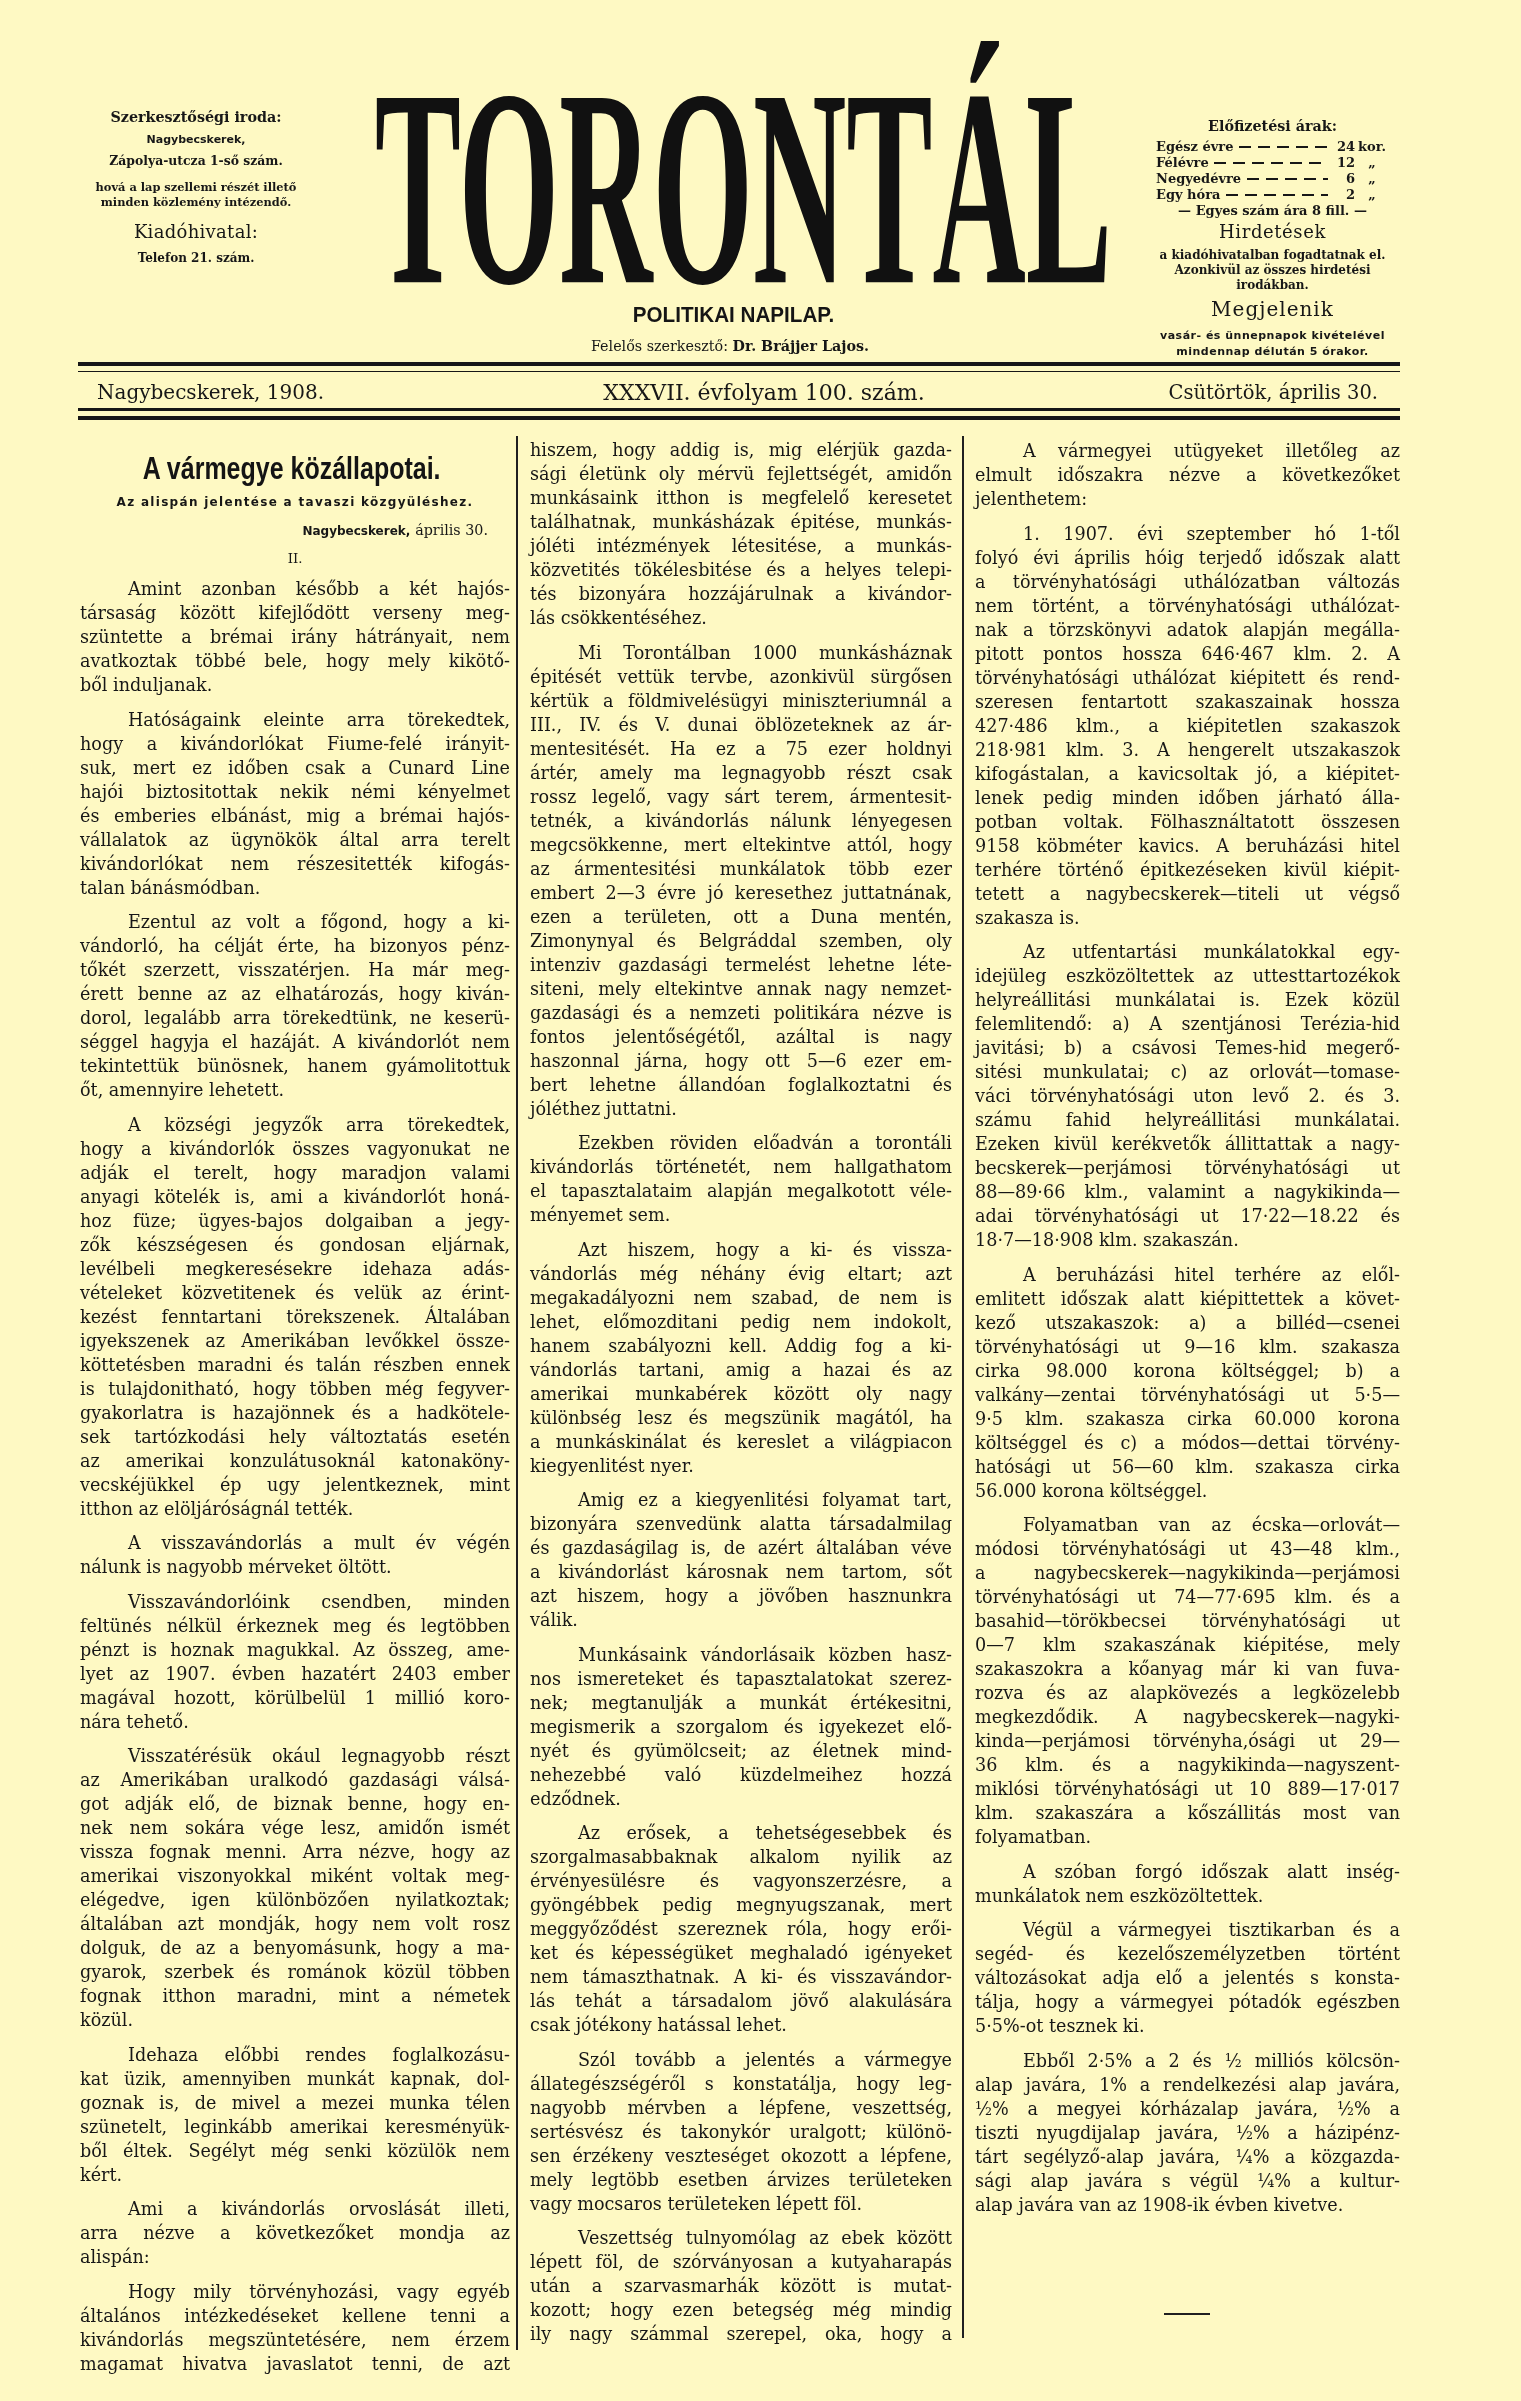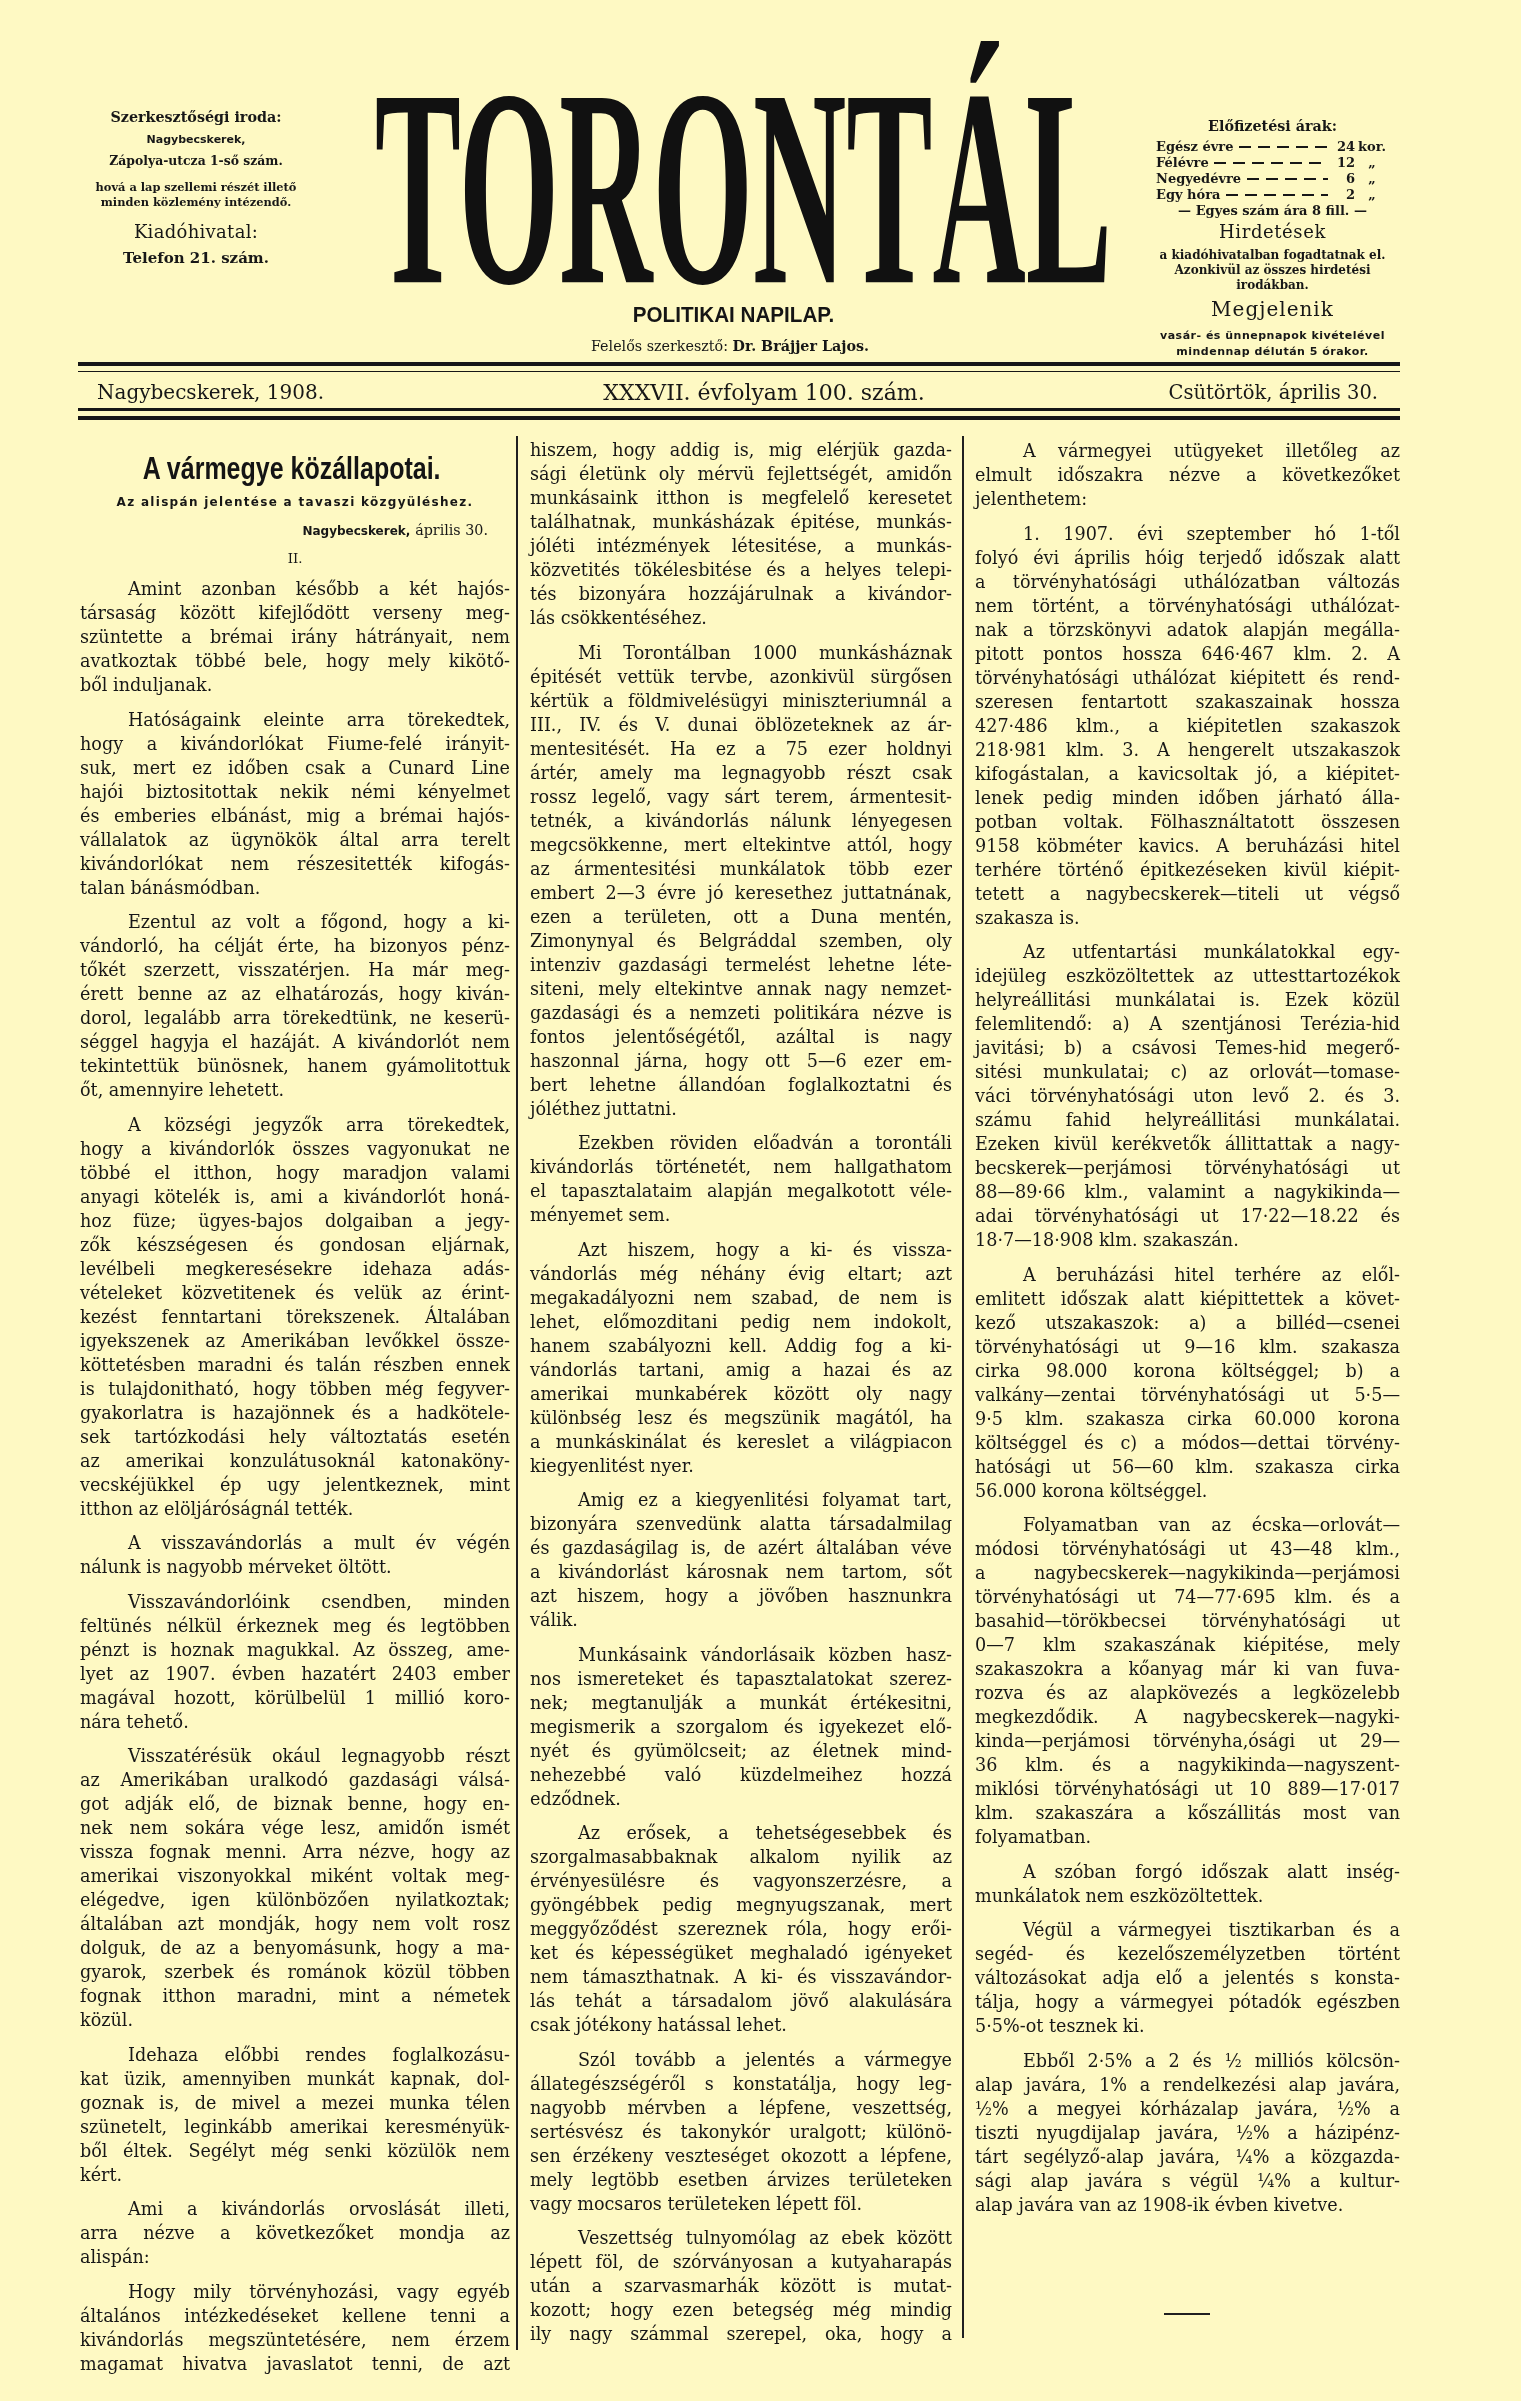--- a/index.html
+++ b/index.html
@@ -13,21 +13,21 @@
 
   
   #office { left: 81px; top: 107px; width: 230px; text-align: center; }
   #office .oh { font-weight: bold; font-size: 14.3px; line-height: 21px; }
   #office .city { font-family: "DejaVu Sans", sans-serif; font-weight: bold; font-size: 11px; line-height: 19px; margin-top: 1.9px; }
   #office .addr { font-weight: bold; font-size: 12.4px; line-height: 23px; }
   #office .note { margin-top: 8.6px; font-weight: bold; font-size: 11.4px; line-height: 15px; }
   #office .pubh { margin-top: 9.5px; font-size: 18px; line-height: 23px; letter-spacing: 0.3px; }
   #office .pubs { font-size: 12.4px; line-height: 15px; }
   #office .pubs div { text-align: justify; text-align-last: justify; }
-  #office .phone { margin-top: 5.7px; font-weight: bold; font-size: 15px; line-height: 19px; }
+  #office .phone { margin-top: 5.7px; font-weight: bold; font-size: 12px; line-height: 19px; }
 
   
   #subs { left: 1156px; top: 117px; width: 233px; text-align: center; }
   #subs .sh { font-weight: bold; font-size: 14.3px; line-height: 19px; }
   #subs .rates { margin-top: 2.9px; }
   #subs .rate { display: grid; grid-template-columns: auto 1fr 21px 34px; align-items: center;
                 font-weight: bold; font-size: 13px; line-height: 16px; text-align: left; }
   #subs .leader { height: 1.9px; margin: 0 5.7px;
                   background: repeating-linear-gradient(to right, #171717 0 12.4px, transparent 12.4px 19px); }
   #subs .price { text-align: right; }
@@ -187,21 +187,21 @@
         <div class="line fit">tőkét szerzett, visszatérjen. Ha már meg-</div>
         <div class="line fit">érett benne az az elhatározás, hogy kiván-</div>
         <div class="line fit">dorol, legalább arra törekedtünk, ne keserü-</div>
         <div class="line fit">séggel hagyja el hazáját. A kivándorlót nem</div>
         <div class="line fit">tekintettük bünösnek, hanem gyámolitottuk</div>
         <div class="line fit last">őt, amennyire lehetett.</div>
       </div>
       <div class="para indent">
         <div class="line fit">A községi jegyzők arra törekedtek,</div>
         <div class="line fit">hogy a kivándorlók összes vagyonukat ne</div>
-        <div class="line fit">többé el itthon, hogy maradjon valami</div>
+        <div class="line fit">adják el terelt, hogy maradjon valami</div>
         <div class="line fit">anyagi kötelék is, ami a kivándorlót honá-</div>
         <div class="line fit">hoz füze; ügyes-bajos dolgaiban a jegy-</div>
         <div class="line fit">zők készségesen és gondosan eljárnak,</div>
         <div class="line fit">levélbeli megkeresésekre idehaza adás-</div>
         <div class="line fit">vételeket közvetitenek és velük az érint-</div>
         <div class="line fit">kezést fenntartani törekszenek. Általában</div>
         <div class="line fit">igyekszenek az Amerikában levőkkel össze-</div>
         <div class="line fit">köttetésben maradni és talán részben ennek</div>
         <div class="line fit">is tulajdonitható, hogy többen még fegyver-</div>
         <div class="line fit">gyakorlatra is hazajönnek és a hadkötele-</div>

